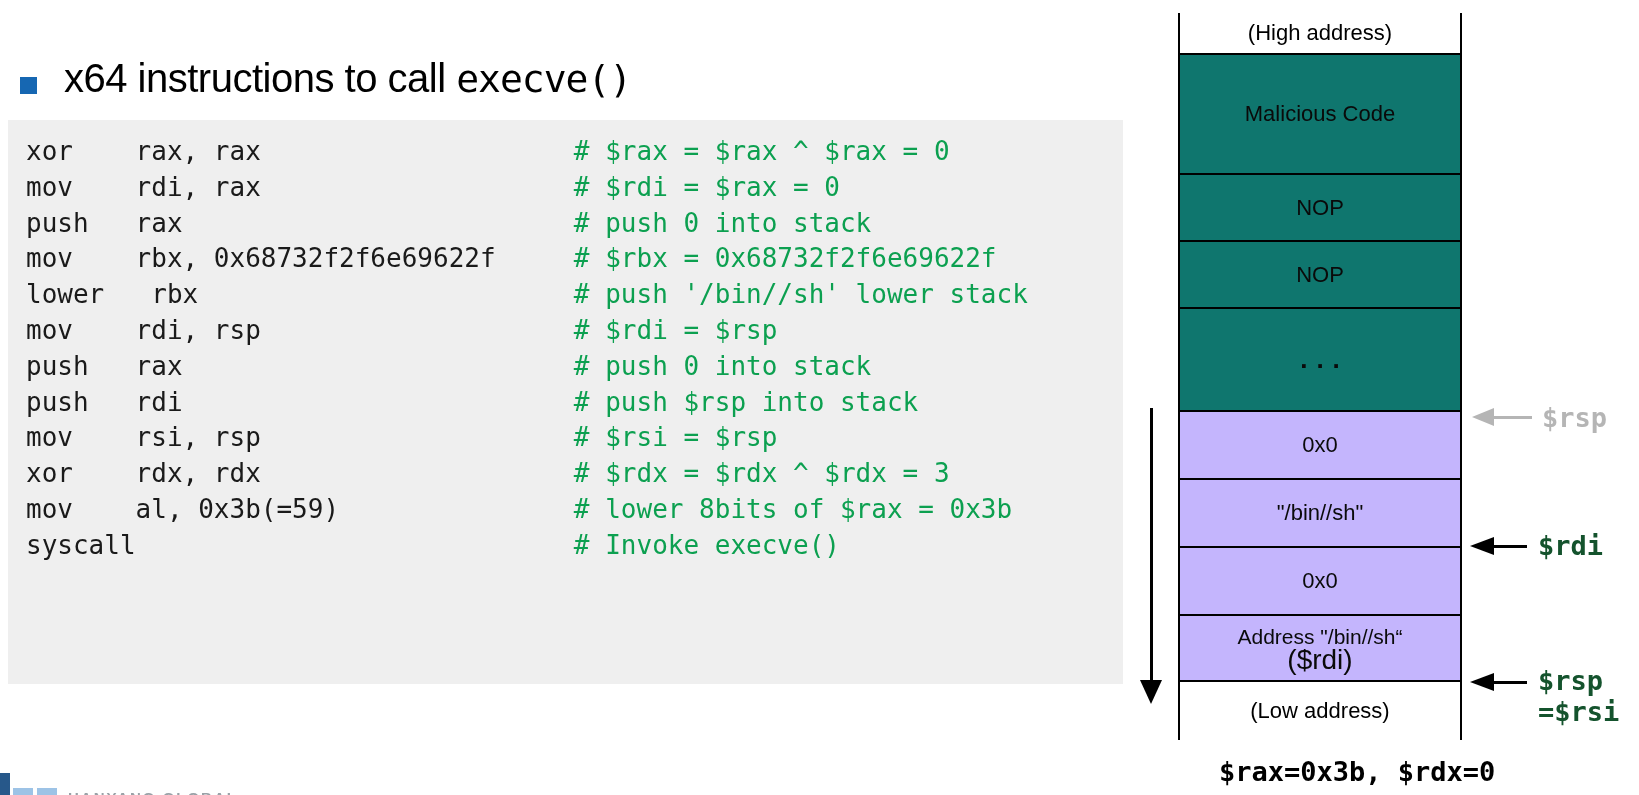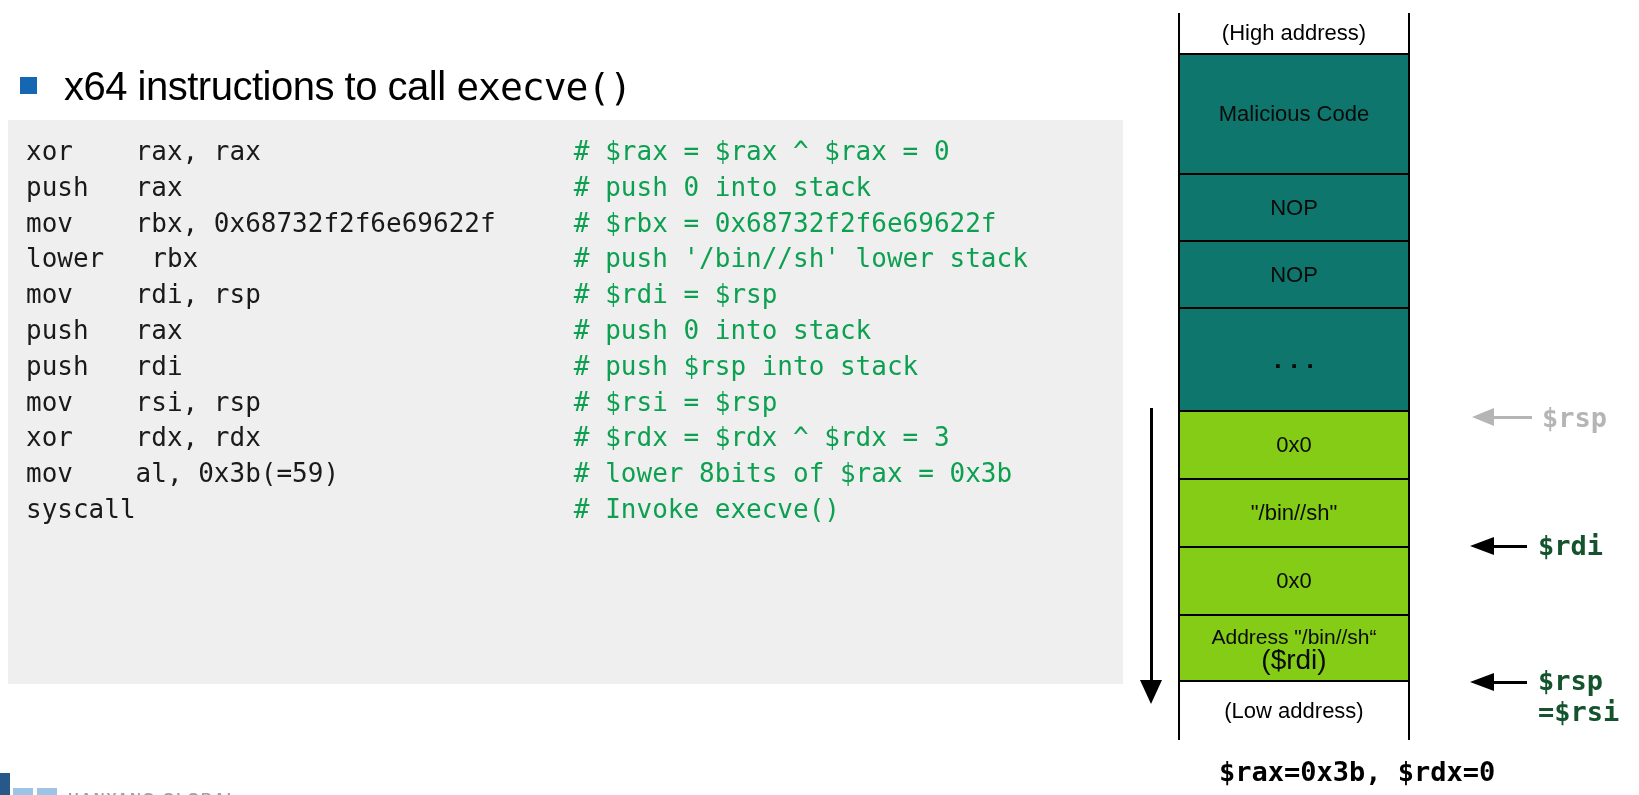--- a/index.html
+++ b/index.html
@@ -10,58 +10,58 @@
     overflow:hidden;
     font-family:"Liberation Sans", sans-serif;
   }
   
   .bullet{
     position:absolute;left:20px;top:77px;width:17px;height:17px;
     background:#1667b2;
   }
   .title{
     position:absolute;left:64px;top:54px;
-    font-size:40px;line-height:64px;color:#000;
+    font-size:40px;line-height:48px;color:#000;
     white-space:nowrap;letter-spacing:-0.5px;
   }
   .title .mono{font-family:"DejaVu Sans Mono", monospace;font-size:38px;letter-spacing:-1px;}
   
   .codeblock{
     position:absolute;left:8px;top:120px;width:1115px;height:564px;
     background:#efefef;
     font-family:"DejaVu Sans Mono", monospace;
     font-size:26px;line-height:35.8px;
     padding:0;box-sizing:border-box;
   }
   .codeblock .inner{padding:14px 0 0 18px;}
   .codeline{white-space:pre;}
   .codeline .c{
     display:inline-block;min-width:35ch;white-space:pre;color:#1a1a1a;
   }
   .codeline .m{color:#0ca050;white-space:pre;}
   
   .stack{
-    position:absolute;left:1178px;top:13px;width:232px;height:727px;
+    position:absolute;left:1178px;top:13px;width:284px;height:727px;
     border-left:2.5px solid #000;border-right:2.5px solid #000;
     box-sizing:border-box;
   }
   .cap{
     width:100%;display:flex;align-items:center;justify-content:center;
     font-size:22px;color:#000;
   }
   .cap-top{height:40px;}
   .cap-bottom{height:58px;}
   .cell{
     width:100%;box-sizing:border-box;border-top:2.5px solid #000;
     display:flex;flex-direction:column;align-items:center;justify-content:center;
     font-size:22px;color:#0a0a0a;text-align:center;
   }
   .cell.last{border-bottom:2.5px solid #000;}
   .dark{background:#0f766e;}
-  .light{background:#84cc16;text-align:center;}
+  .light{background:#c4b5fd;text-align:center;}
   .h-mal{height:120px;}
   .h-nop1{height:67px;}
   .h-nop2{height:67px;}
   .h-dots{height:103px;}
   .h-a{height:68px;}
   .cell .dots{font-weight:bold;font-size:26px;letter-spacing:9px;padding-left:9px;}
   .cell .sub{font-size:28px;line-height:22px;}
   .cell .main2{font-size:21px;line-height:24px;}
   
   .down-arrow-shaft{
@@ -103,20 +103,21 @@
 <body>
 
 <div class="slide">
 
   <div class="bullet"></div>
   <div class="title"><span>x64 instructions to call </span><span class="mono">execve()</span></div>
 
   <div class="codeblock">
     <div class="inner">
       <div class="codeline"><span class="c">xor    rax, rax</span><span class="m"># $rax = $rax ^ $rax = 0</span></div>
+      <div class="codeline"><span class="c">mov    rdi, rax</span><span class="m"># $rdi = $rax = 0</span></div>
       <div class="codeline"><span class="c">push   rax</span><span class="m"># push 0 into stack</span></div>
       <div class="codeline"><span class="c">mov    rbx, 0x68732f2f6e69622f</span><span class="m"># $rbx = 0x68732f2f6e69622f</span></div>
       <div class="codeline"><span class="c">lower   rbx</span><span class="m"># push '/bin//sh' lower stack</span></div>
       <div class="codeline"><span class="c">mov    rdi, rsp</span><span class="m"># $rdi = $rsp</span></div>
       <div class="codeline"><span class="c">push   rax</span><span class="m"># push 0 into stack</span></div>
       <div class="codeline"><span class="c">push   rdi</span><span class="m"># push $rsp into stack</span></div>
       <div class="codeline"><span class="c">mov    rsi, rsp</span><span class="m"># $rsi = $rsp</span></div>
       <div class="codeline"><span class="c">xor    rdx, rdx</span><span class="m"># $rdx = $rdx ^ $rdx = 3</span></div>
       <div class="codeline"><span class="c">mov    al, 0x3b(=59)</span><span class="m"># lower 8bits of $rax = 0x3b</span></div>
       <div class="codeline"><span class="c">syscall</span><span class="m"># Invoke execve()</span></div>

